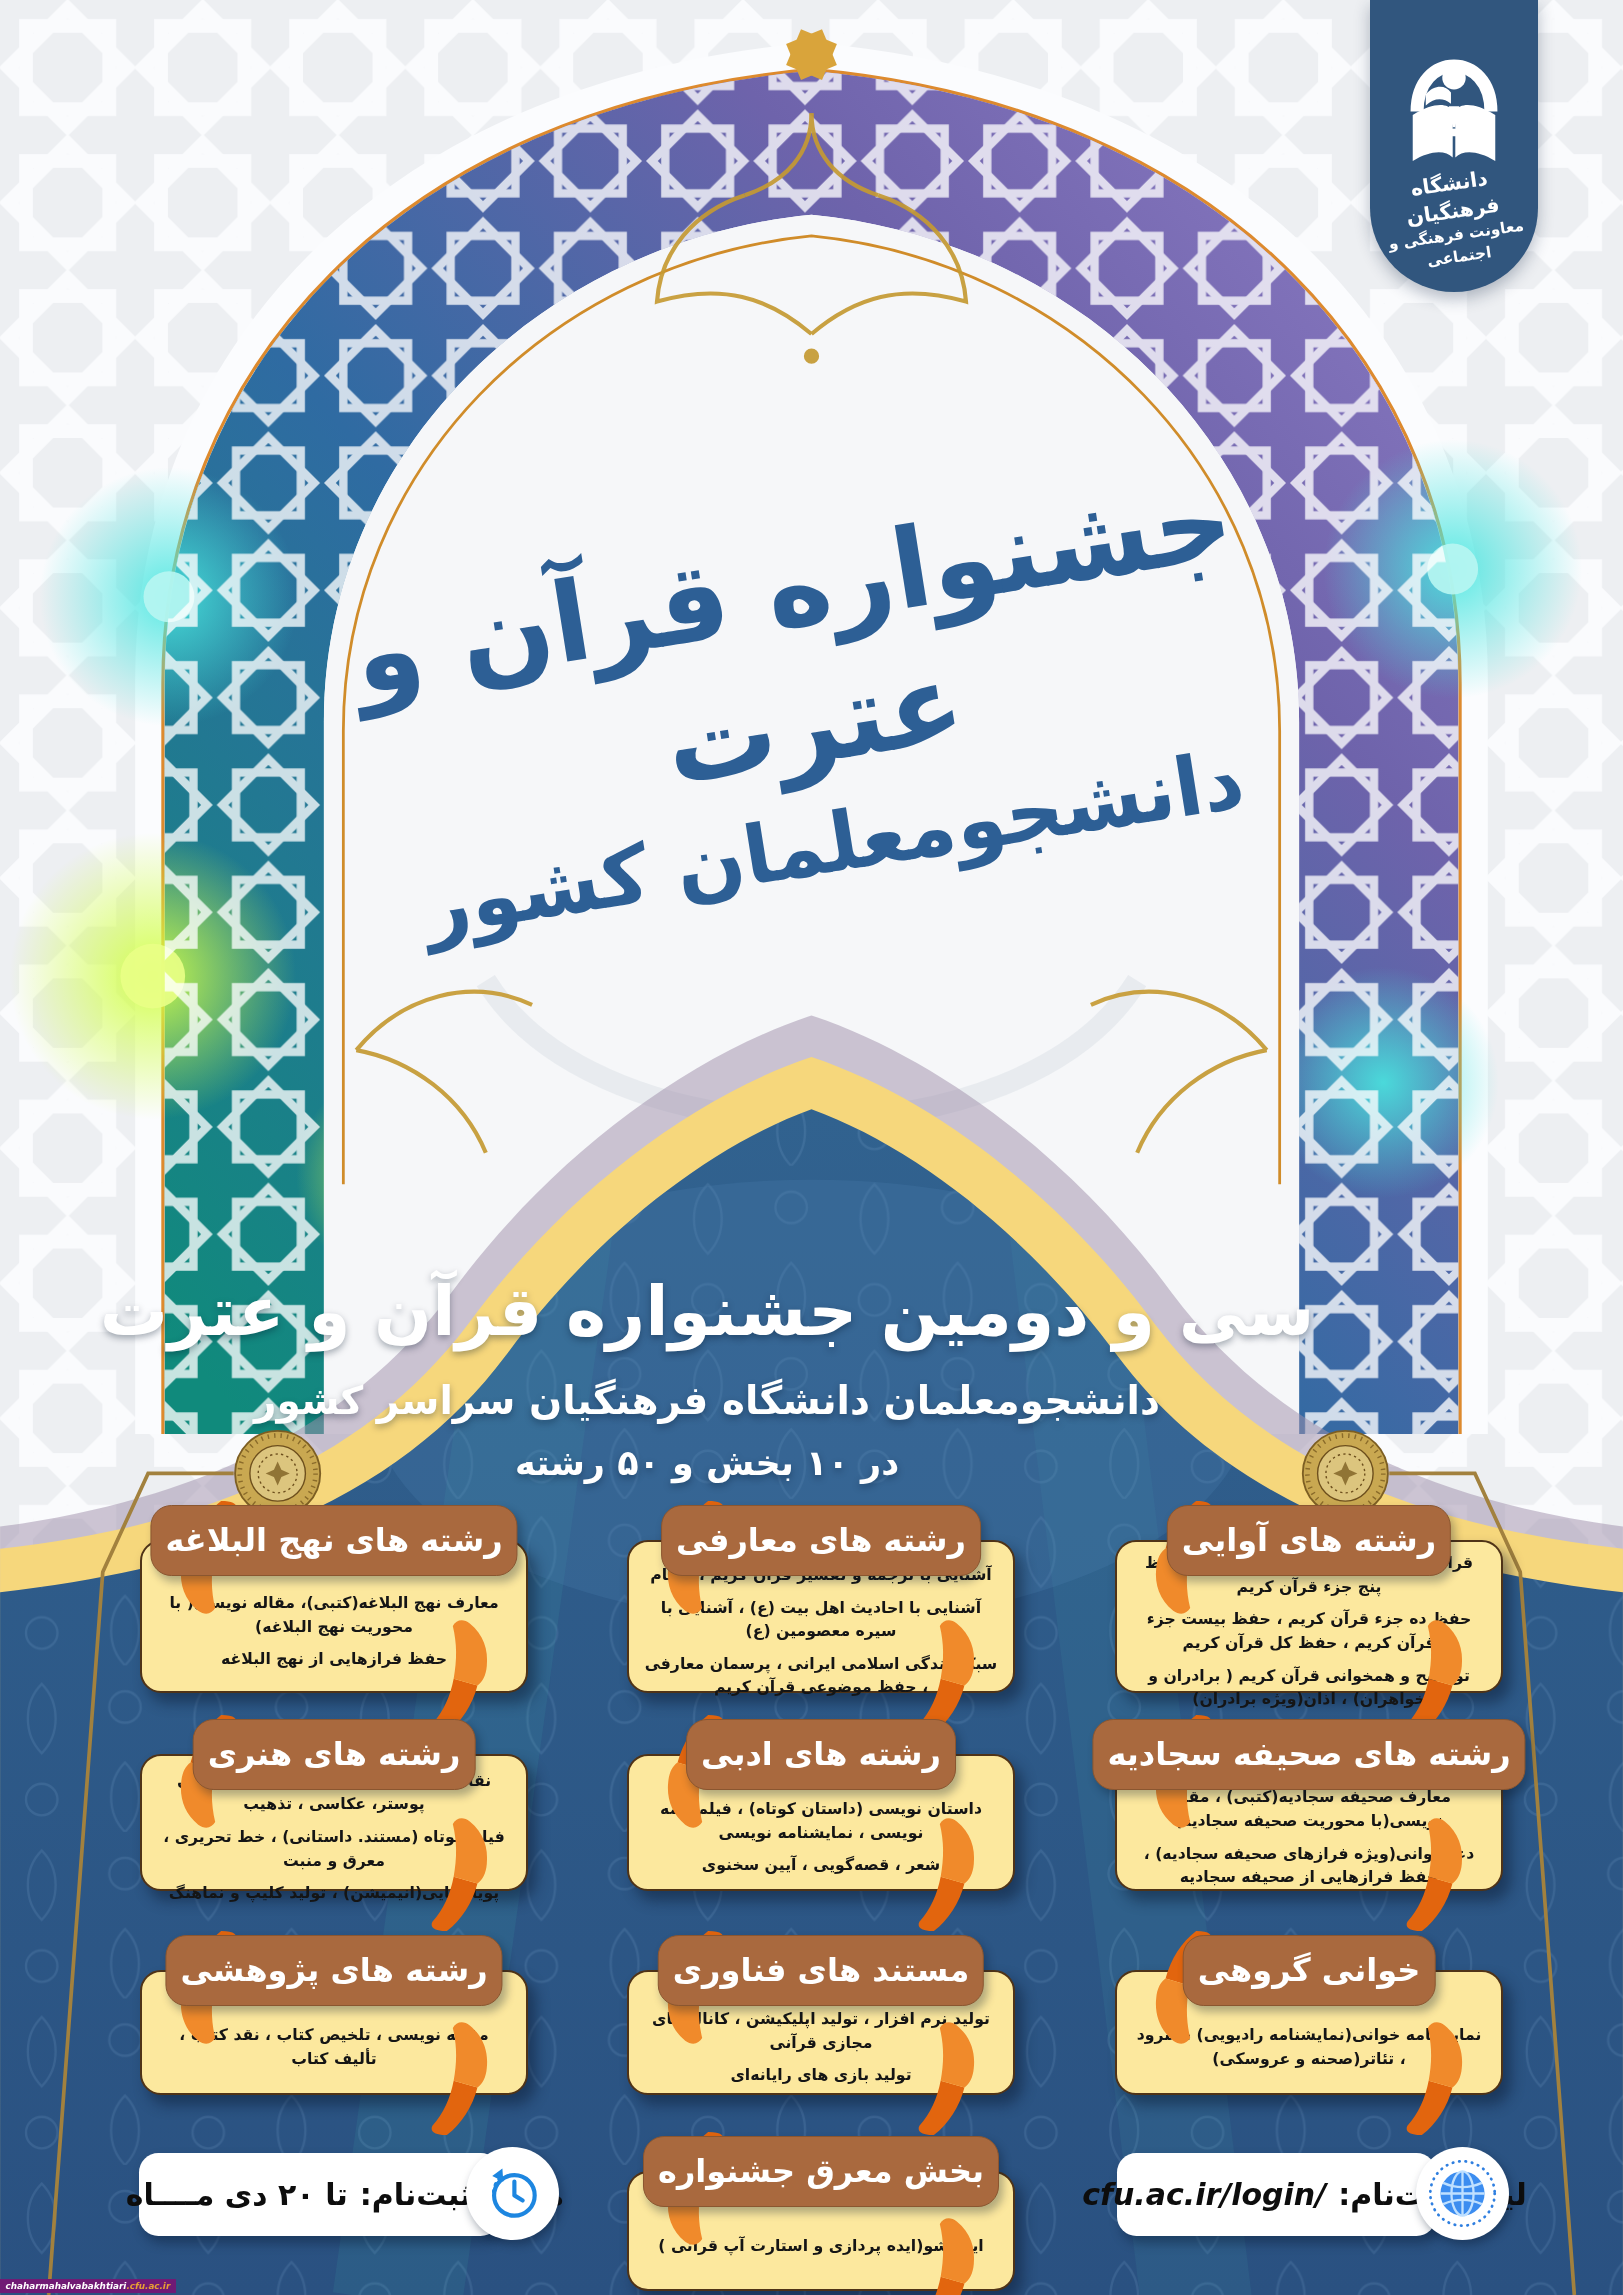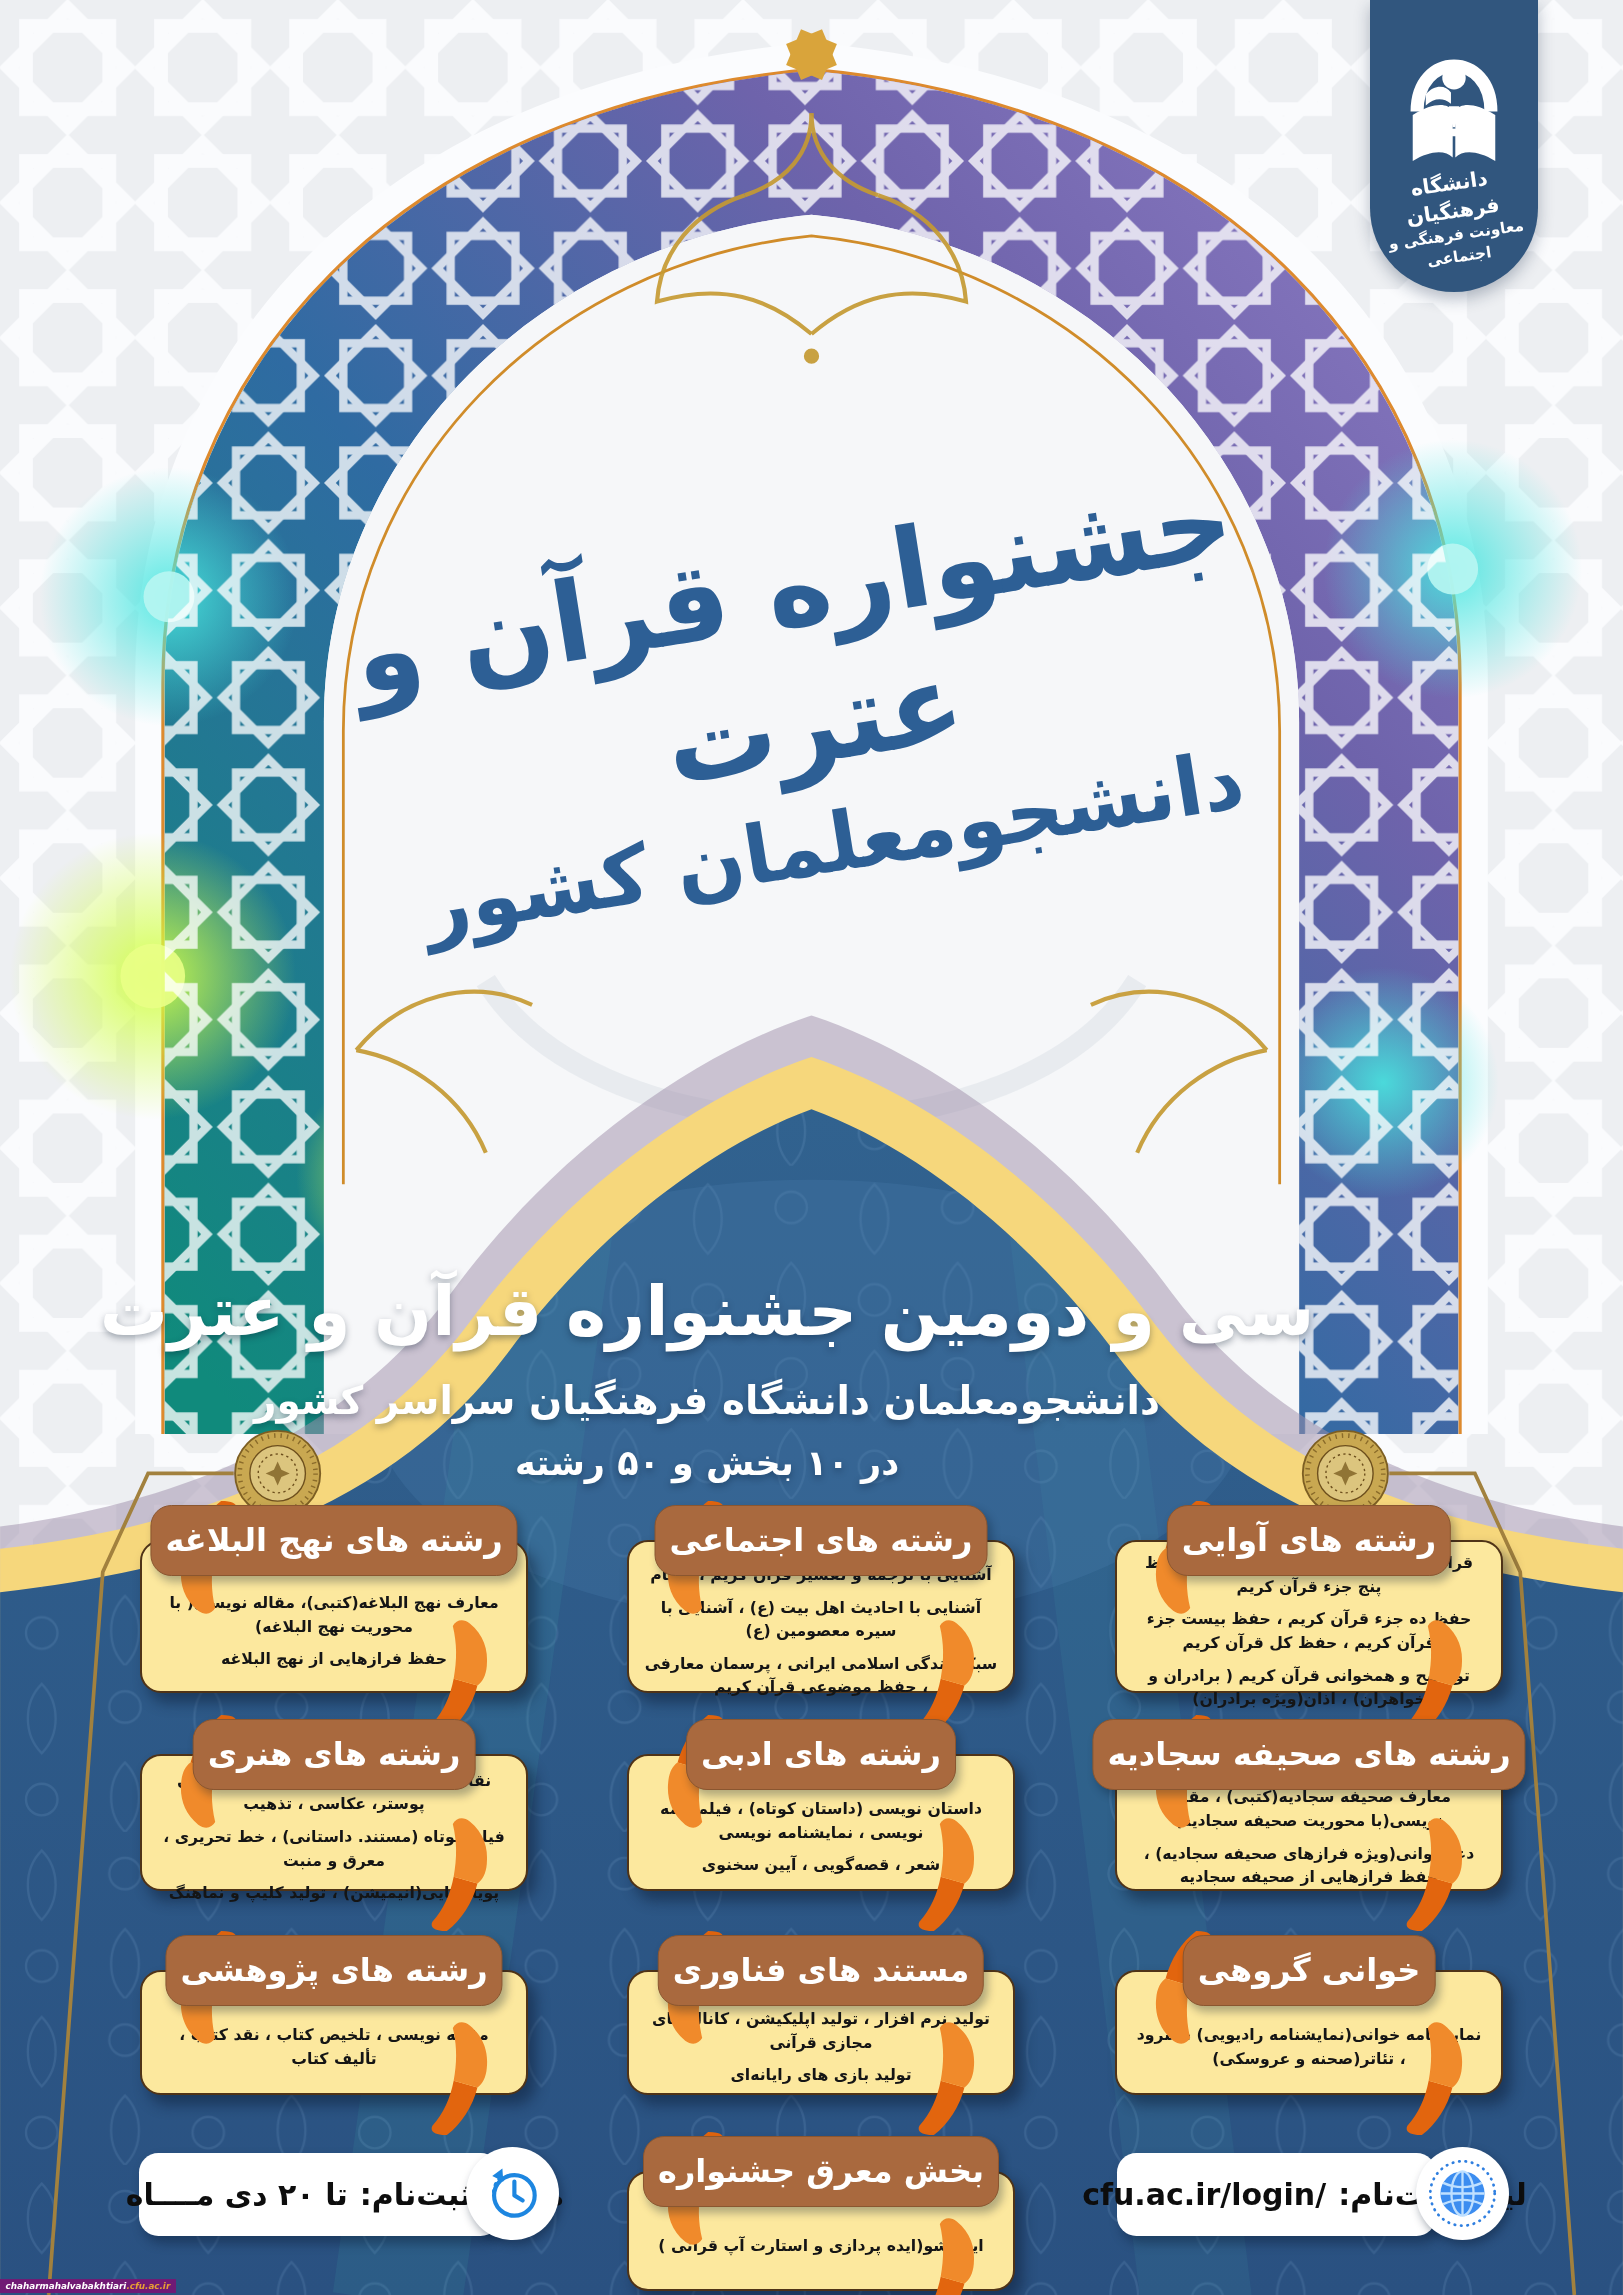--- a/index.html
+++ b/index.html
@@ -59,21 +59,21 @@
   .rib{position:absolute;width:68px;height:119px;z-index:5;}
   .rib.tl{left:29px;top:-44px;}
   .rib.br{right:29px;bottom:-45px;transform:rotate(180deg);}
   
   .bar{
     position:absolute;top:2153px;height:83px;background:#ffffff;border-radius:19.4px;
     box-shadow:4.6px 6.5px 11px rgba(8,22,44,.4);display:flex;align-items:center;justify-content:center;
     direction:rtl;color:#0d0d0d;font-weight:bold;font-size:30px;z-index:5;white-space:nowrap;
   }
   .bar .lbl{margin-left:12px;}
-  .bar .val{unicode-bidi:isolate;}
+  .bar .val{unicode-bidi:isolate;font-style:italic;}
   .bar-left{left:139px;width:361px;padding-left:51px;box-sizing:border-box;}
   .bar-right{left:1117px;width:319px;padding-left:56px;box-sizing:border-box;}
   .icircle{
     position:absolute;top:2147px;width:93px;height:93px;border-radius:50%;background:#fff;
     box-shadow:2.8px 4.6px 9.3px rgba(8,22,44,.4);display:flex;align-items:center;justify-content:center;z-index:6;
   }
   .ic-clock{left:466px;}
   .ic-globe{left:1416px;}
   
   .credit{
@@ -251,21 +251,21 @@
     </div>
   </div>
 
   <div class="card col-m r1">
     <svg class="rib tl" viewBox="0 0 148 258" width="68" height="119">
         <use href="#rib"></use>
       </svg>
     <svg class="rib br" viewBox="0 0 148 258" width="68" height="119">
         <use href="#rib"></use>
       </svg>
-    <div class="pill">رشته های اجتماعی</div>
+    <div class="pill">رشته های معارفی</div>
     <div class="lines">
       <p>آشنایی با ترجمه و تفسیر قرآن کریم ، احکام</p>
       <p>آشنایی با احادیث اهل بیت (ع) ، آشنایی با سیره معصومین (ع)</p>
       <p>سبک زندگی اسلامی ایرانی ، پرسمان معارفی ، حفظ موضوعی قرآن کریم</p>
     </div>
   </div>
 
   <div class="card col-l r1">
     <svg class="rib tl" viewBox="0 0 148 258" width="68" height="119">
         <use href="#rib"></use>

